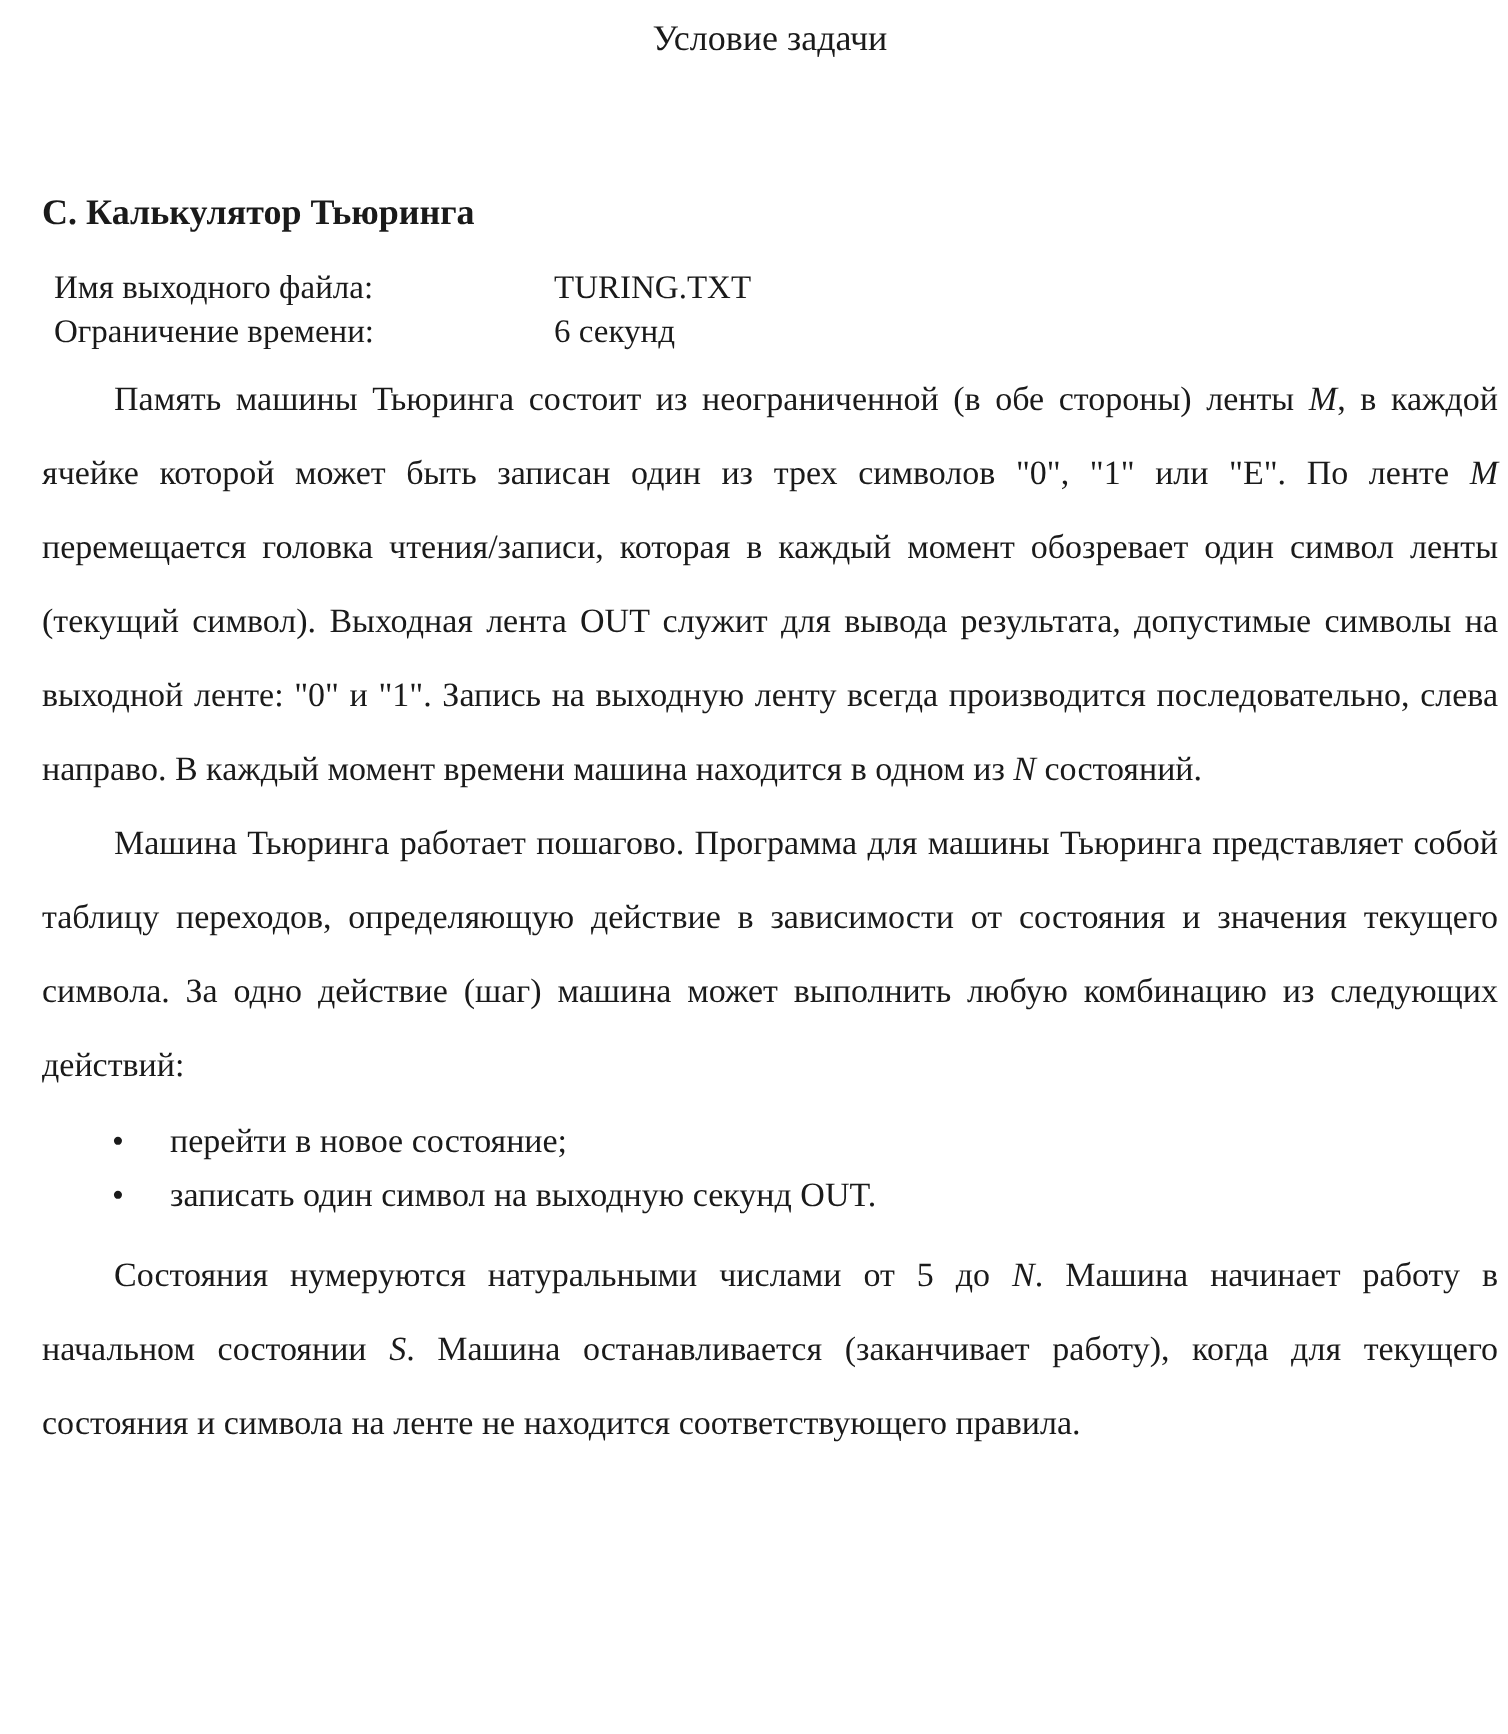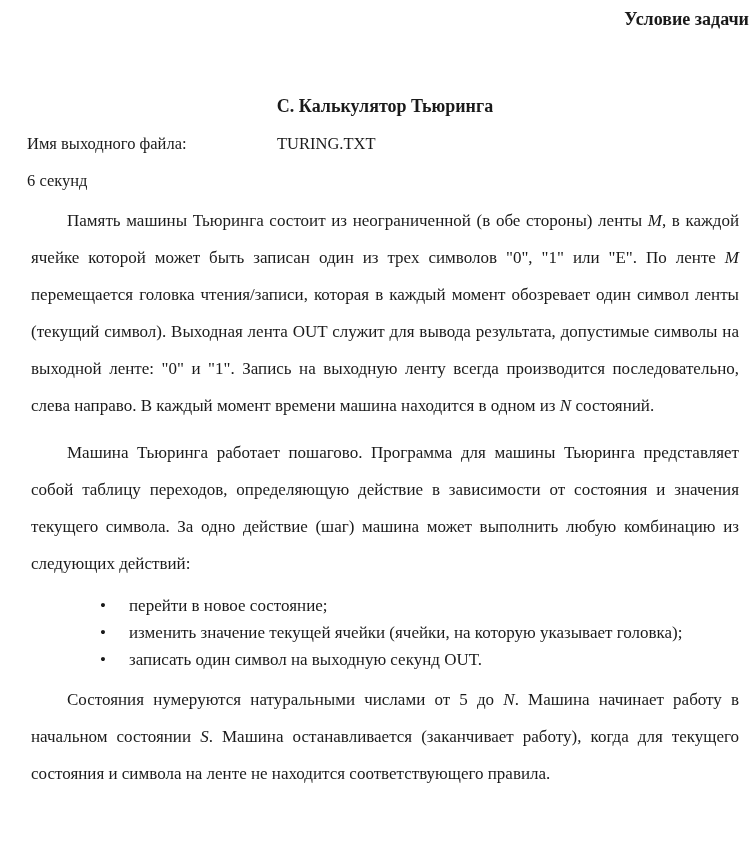--- a/index.html
+++ b/index.html
@@ -14,67 +14,65 @@
     color: #1a1a1a;
     font-family: "Liberation Serif", "DejaVu Serif", serif;
   }
   .doc {
     padding: 8px 5px 0 21px;
   }
   .header-title {
     margin: 0;
     font-size: 18px;
     line-height: 22px;
-    font-weight: bold;
-    text-align: right;
+    font-weight: normal;
+    text-align: center;
   }
   .problem-title {
     margin: 65px 0 0 0;
     font-size: 18px;
     line-height: 22px;
     font-weight: bold;
-    text-align: center;
+    text-align: left;
   }
   .meta {
     margin: 16px 0 0 6px;
     font-size: 16.5px;
     line-height: 22px;
   }
   .meta-row {
     display: flex;
-    margin-top: 15px;
   }
   .meta-label {
     width: 250px;
     flex-shrink: 0;
   }
   .content {
     margin-top: 4px;
   }
   .content p {
-    margin: 10px;
+    margin: 0;
     font-size: 17px;
     line-height: 37px;
     text-align: justify;
     text-indent: 36px;
     font-family: Liberation Serif, serif;
   }
   .content p em {
     font-style: italic;
   }
   ul.actions {
     margin: 6px 0 8px 0;
     padding: 0 0 0 64px;
     list-style: none;
     font-size: 17px;
     line-height: 27px;
   }
   ul.actions li {
     position: relative;
-    margin-left: 44px;
   }
   ul.actions li::before {
     content: "\2022";
     position: absolute;
     left: -29px;
   }
   .content p.closing {
     margin-top: 8px;
   }
 </style>
@@ -86,32 +84,32 @@
   <h1 class="header-title">Условие задачи</h1>
 
   <h2 class="problem-title">С. Калькулятор Тьюринга</h2>
 
   <div class="meta">
     <div class="meta-row">
       <span class="meta-label">Имя выходного файла:</span>
       <span class="meta-value">TURING.TXT</span>
     </div>
     <div class="meta-row">
+      <span class="meta-label">Ограничение времени:</span>
       <span class="meta-value">6 секунд</span>
     </div>
   </div>
 
   <div class="content">
 
     <p><span>Память машины Тьюринга состоит из неограниченной (в обе стороны) ленты </span><em>M</em><span>, в каждой ячейке которой может быть записан один из трех символов "0", "1" или "E". По ленте </span><em>M</em><span> перемещается головка чтения/записи, которая в каждый момент обозревает один символ ленты (текущий символ). Выходная лента OUT служит для вывода результата, допустимые символы на выходной ленте: "0" и "1". Запись на выходную ленту всегда производится последовательно, слева направо. В каждый момент времени машина находится в одном из </span><em>N</em><span> состояний.</span></p>
 
     <p><span>Машина Тьюринга работает пошагово. Программа для машины Тьюринга представляет собой таблицу переходов, определяющую действие в зависимости от состояния и значения текущего символа. За одно действие (шаг) машина может выполнить любую комбинацию из следующих действий:</span></p>
 
     <ul class="actions">
       <li>перейти в новое состояние;</li>
-      <li>изменить значение текущей ячейки (ячейки, на которую указывает головка);</li>
       <li>записать один символ на выходную секунд OUT.</li>
     </ul>
 
     <p class="closing"><span>Состояния нумеруются натуральными числами от 5 до </span><em>N</em><span>. Машина начинает работу в начальном состоянии </span><em>S</em><span>. Машина останавливается (заканчивает работу), когда для текущего состояния и символа на ленте не находится соответствующего правила.</span></p>
 
   </div>
 </div>
 
 </body></html>

